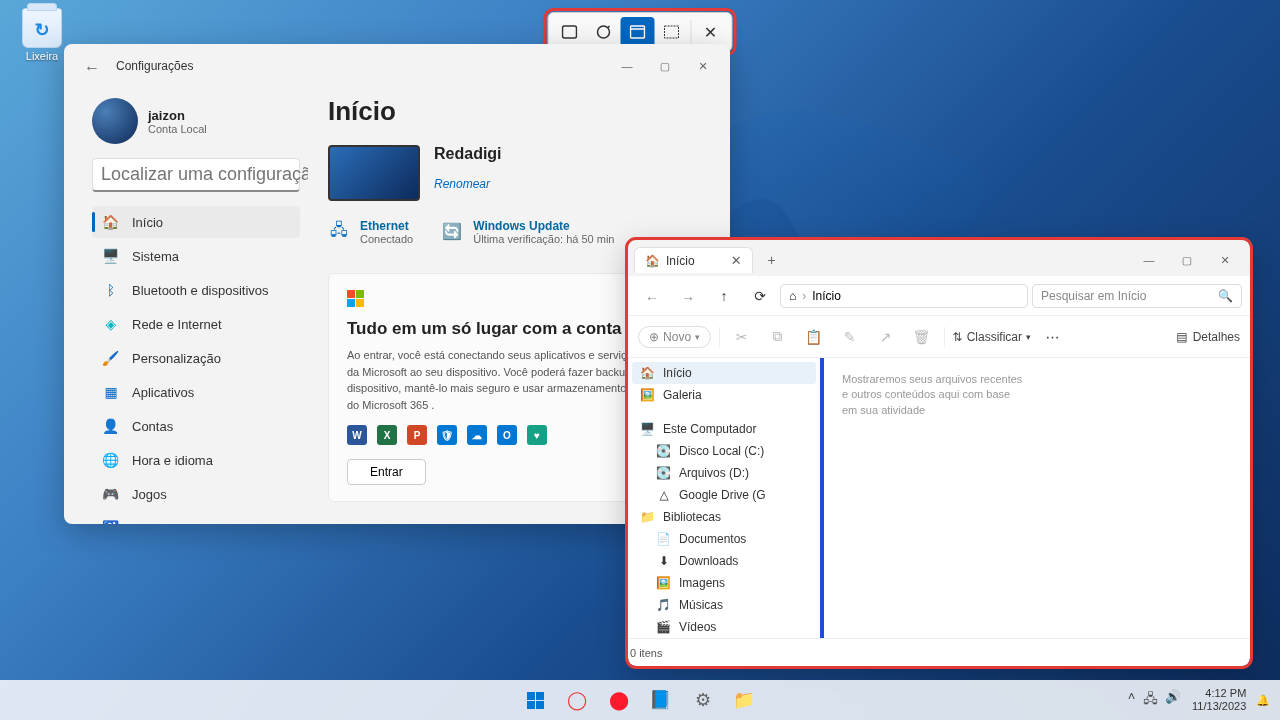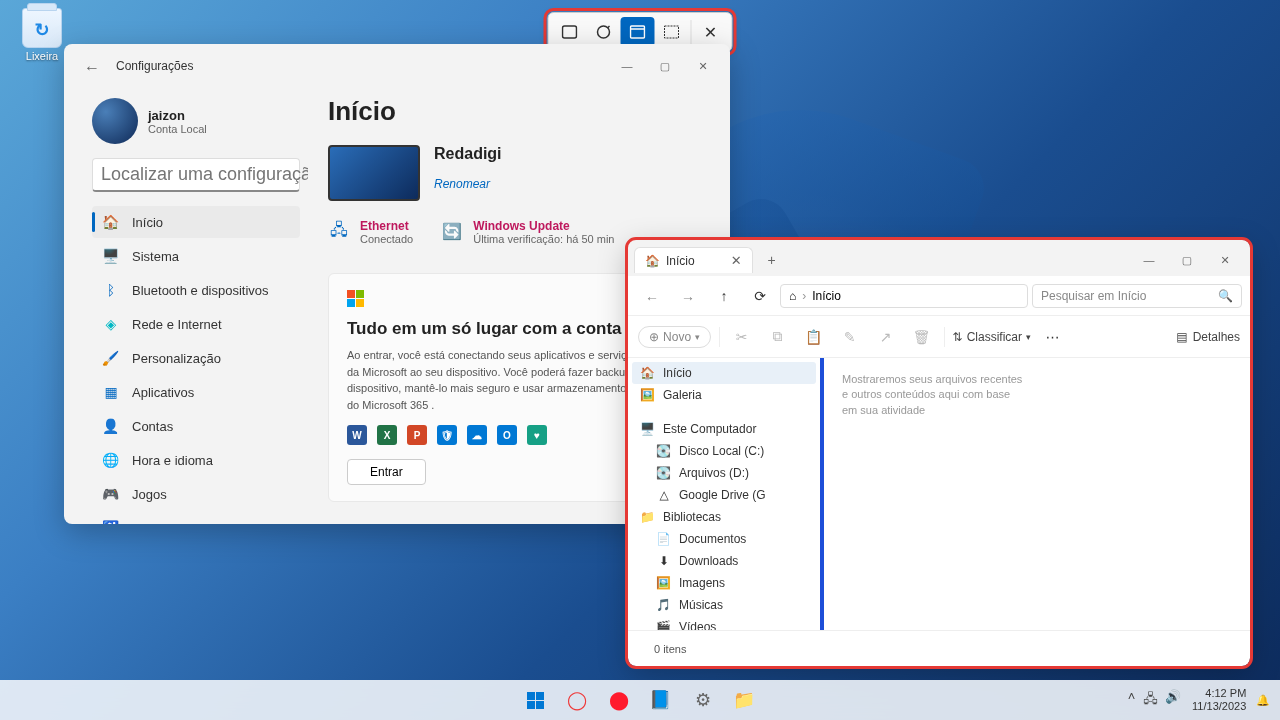--- a/index.html
+++ b/index.html
@@ -44,21 +44,21 @@
 .nav-icon { width: 18px; height: 18px; margin-right: 12px; display: flex; align-items: center; justify-content: center; font-size: 14px; }
 .settings-main { flex: 1; padding: 8px 20px 0 20px; overflow: hidden; }
 .page-title { font-size: 26px; font-weight: 600; color: #222; margin-bottom: 18px; }
 .pc-block { display: flex; align-items: flex-start; margin-bottom: 18px; }
 .pc-thumb { width: 92px; height: 56px; border: 2px solid #333; border-radius: 4px; background: linear-gradient(135deg, #2a6db8 0%, #0d2b5c 100%); margin-right: 14px; }
 .pc-name { font-size: 16px; font-weight: 600; color: #222; }
 .rename-link { font-size: 12px; color: #0067c0; margin-top: 14px; display: inline-block; cursor: pointer; font-style: italic; }
 .status-row { display: flex; gap: 28px; margin-bottom: 28px; }
 .status-item { display: flex; align-items: flex-start; gap: 10px; }
 .status-icon { width: 22px; height: 22px; display: flex; align-items: center; justify-content: center; color: #0067c0; font-size: 16px; margin-top: 1px; }
-.status-title { font-size: 12px; font-weight: 600; color: #be185d; }
+.status-title { font-size: 12px; font-weight: 600; color: #0369a1; }
 .status-sub { font-size: 11px; color: #666; }
 .ms-card { background: #fbfbfb; border: 1px solid #e8e8e8; border-radius: 6px; padding: 16px 18px; }
 .ms-logo { display: grid; grid-template-columns: 8px 8px; grid-template-rows: 8px 8px; gap: 1px; margin-bottom: 12px; }
 .ms-logo span:nth-child(1){background:#f25022}.ms-logo span:nth-child(2){background:#7fba00}.ms-logo span:nth-child(3){background:#00a4ef}.ms-logo span:nth-child(4){background:#ffb900}
 .ms-title { font-size: 17px; font-weight: 600; color: #222; margin-bottom: 8px; }
 .ms-text { font-size: 11px; color: #555; line-height: 1.5; margin-bottom: 12px; }
 .app-icons { display: flex; gap: 10px; margin-bottom: 14px; }
 .app-icon { width: 20px; height: 20px; border-radius: 3px; display:flex; align-items:center; justify-content:center; color:#fff; font-size:10px; font-weight:bold; }
 .enter-btn { padding: 5px 22px; border: 1px solid #ccc; border-radius: 4px; background: #fff; font-size: 12px; cursor: pointer; }
 
@@ -87,21 +87,21 @@
 .enav-gap { height: 12px; }
 .enav-icon { width: 16px; height: 16px; display: flex; align-items: center; justify-content: center; font-size: 12px; }
 .explorer-content { flex: 1; display: flex; position: relative; border-left: 4px solid #1d4ed8; }
 .empty-text { padding: 14px 18px; font-size: 11px; color: #999; max-width: 220px; line-height: 1.4; }
 .preview-pane { width: 230px; border-left: 1px solid #eee; padding: 16px 12px; display: flex; flex-direction: column; }
 .home-big-icon { width: 70px; height: 60px; margin: 20px auto 14px; position: relative; }
 .home-shape { width: 60px; height: 40px; background: #ddd; position: absolute; bottom: 0; left: 5px; border-radius: 4px; }
 .home-roof { width: 0; height: 0; border-left: 36px solid transparent; border-right: 36px solid transparent; border-bottom: 26px solid #f57c00; position: absolute; top: -2px; left: -1px; }
 .preview-title { font-size: 13px; font-weight: 600; color: #222; margin-bottom: 12px; margin-top: 50px; }
 .preview-hint { background: #f6f6f6; border-radius: 4px; padding: 10px; font-size: 11px; color: #555; text-align: center; display: flex; gap: 8px; align-items: center; }
-.explorer-status { height: 36px; border-top: 1px solid #eee; padding: 2px 26px; font-size: 11px; color: #555; display: flex; align-items: center; }
+.explorer-status { height: 28px; border-top: 1px solid #eee; padding: 2px 2px; font-size: 11px; color: #555; display: flex; align-items: center; }
 
 .taskbar { position: absolute; bottom: 0; left: 0; right: 0; height: 40px; background: rgba(240,244,249,0.9); backdrop-filter: blur(10px); display: flex; align-items: center; }
 .taskbar-center { position: absolute; left: 50%; transform: translateX(-50%); display: flex; gap: 6px; }
 .tb-app { width: 36px; height: 36px; display: flex; align-items: center; justify-content: center; border-radius: 4px; cursor: pointer; font-size: 18px; }
 .win-logo { display: grid; grid-template-columns: 8px 8px; grid-template-rows: 8px 8px; gap: 1px; }
 .win-logo span { background: #0078d4; }
 .taskbar-right { position: absolute; right: 10px; display: flex; align-items: center; gap: 10px; font-size: 11px; color: #333; }
 .tray-icons { display: flex; gap: 8px; font-size: 13px; color: #444; }
 .clock { text-align: right; line-height: 1.2; }
 </style>

